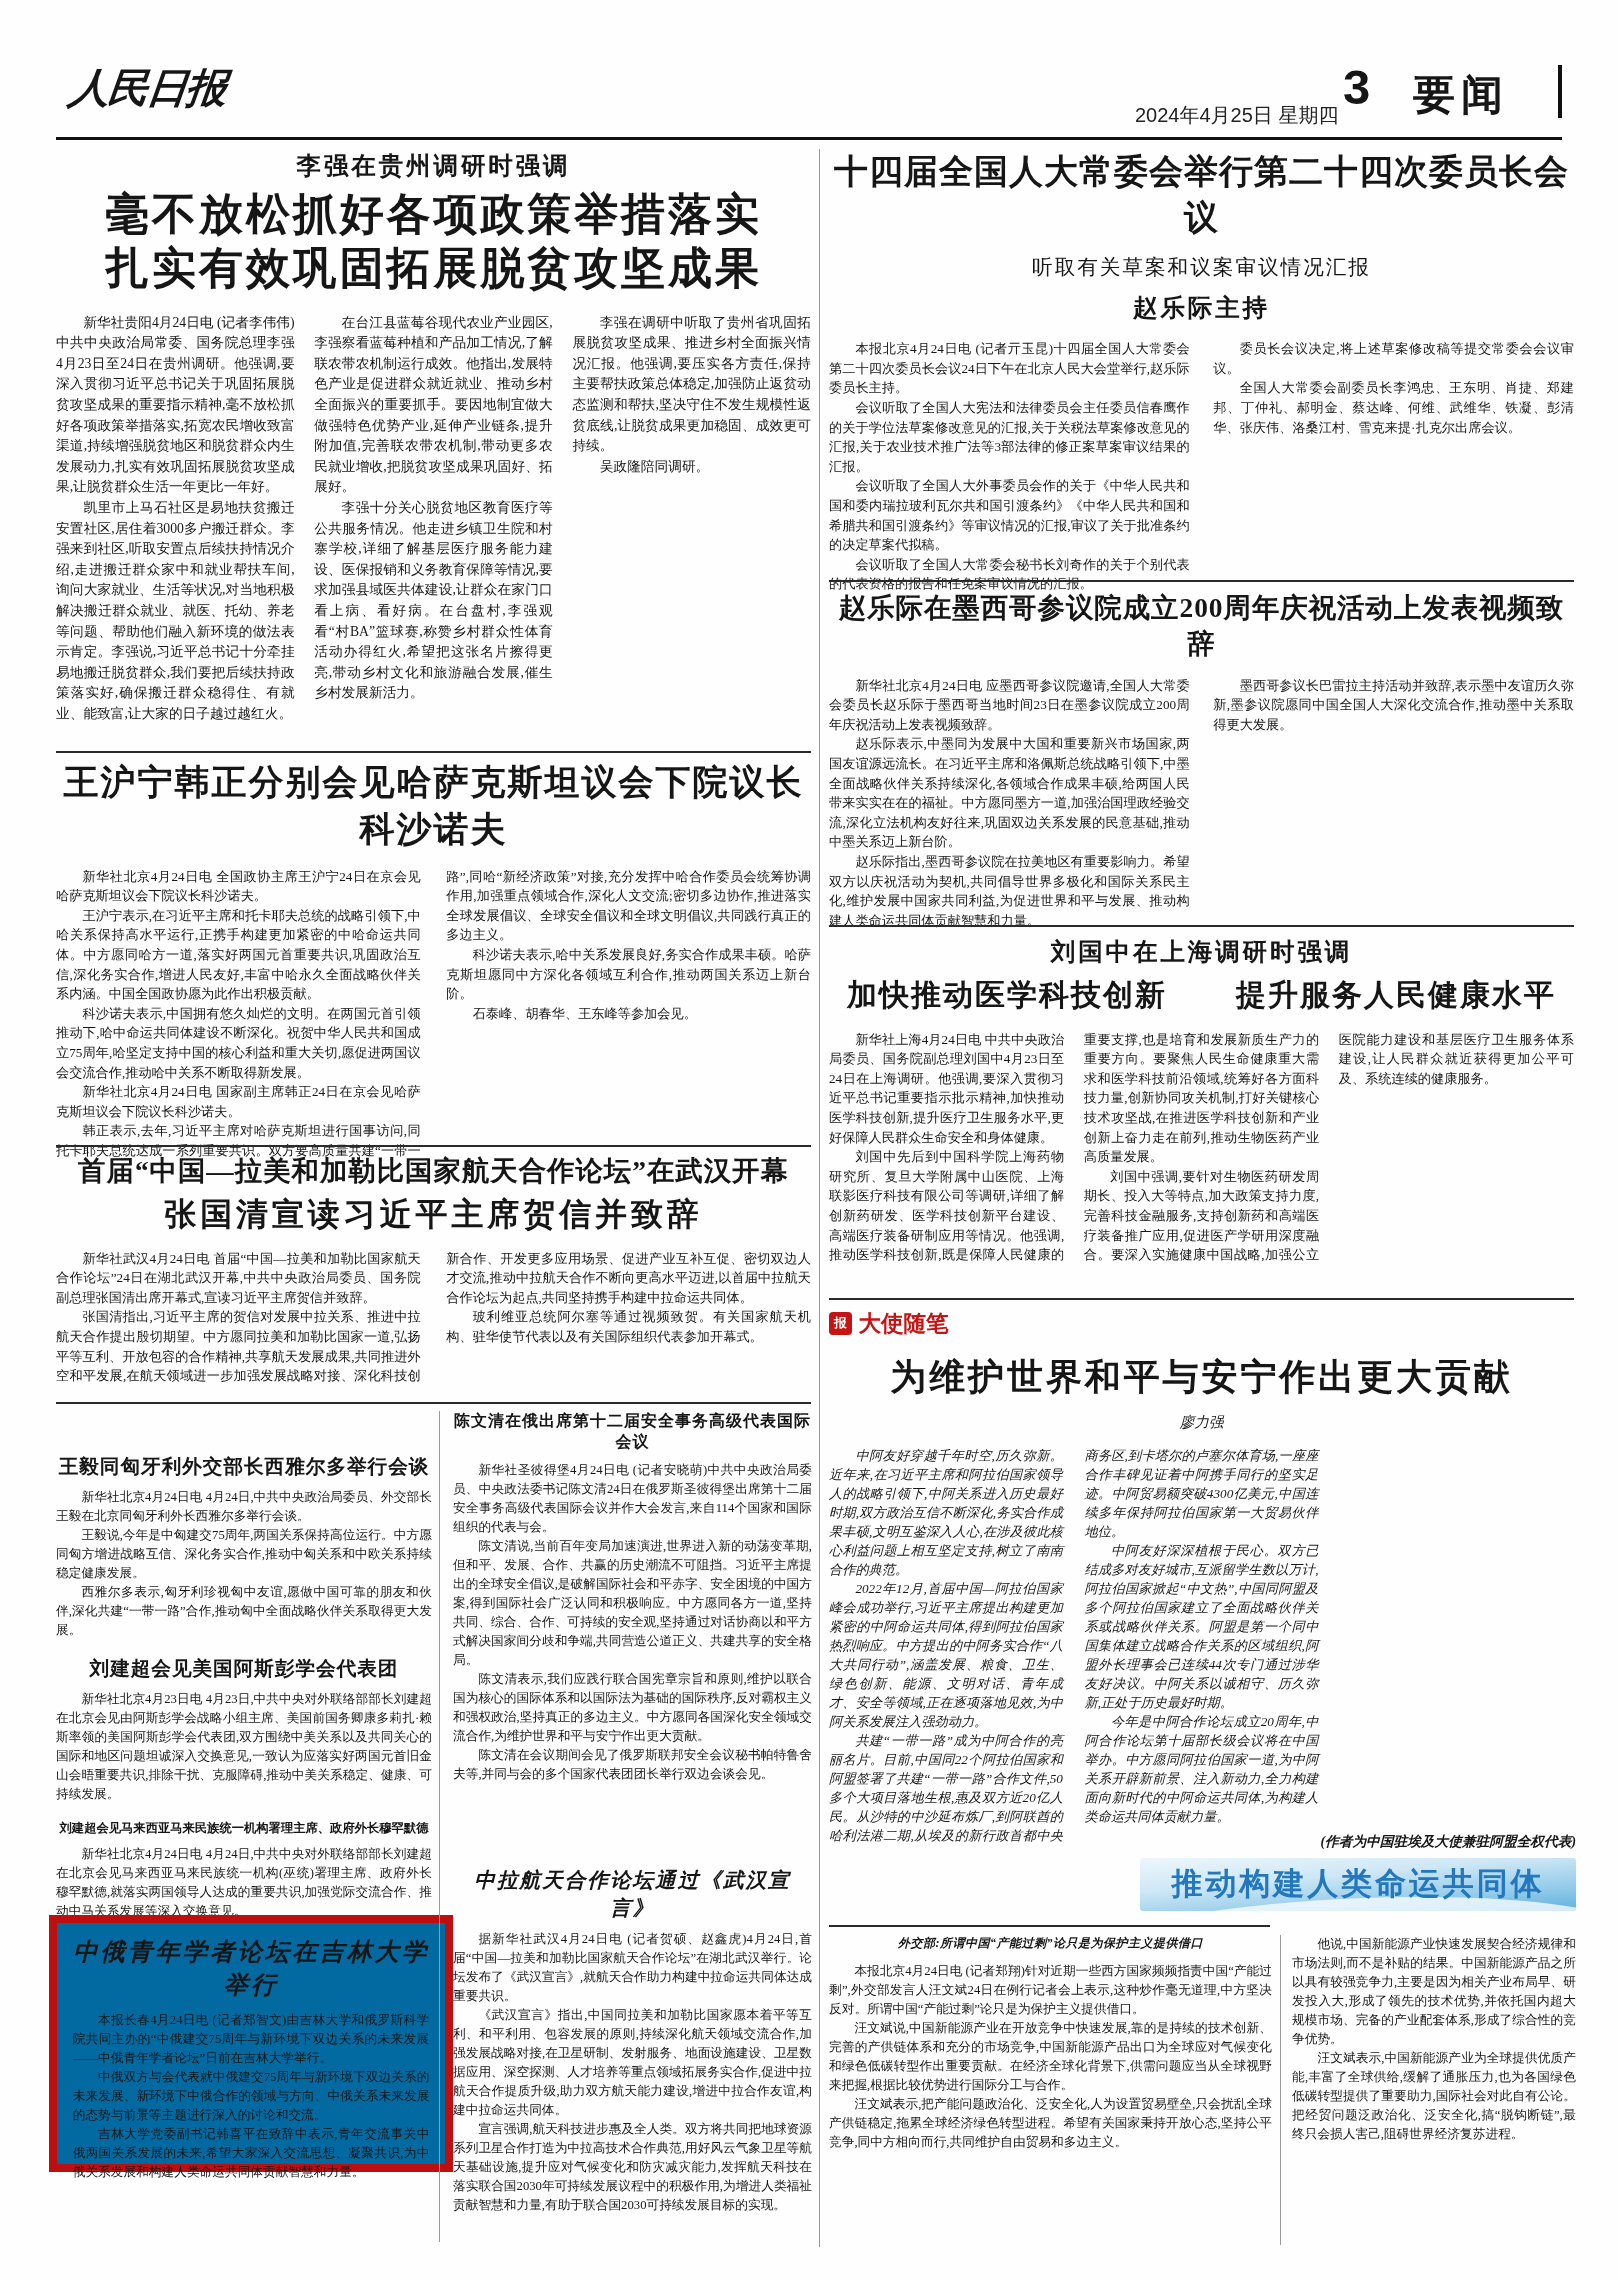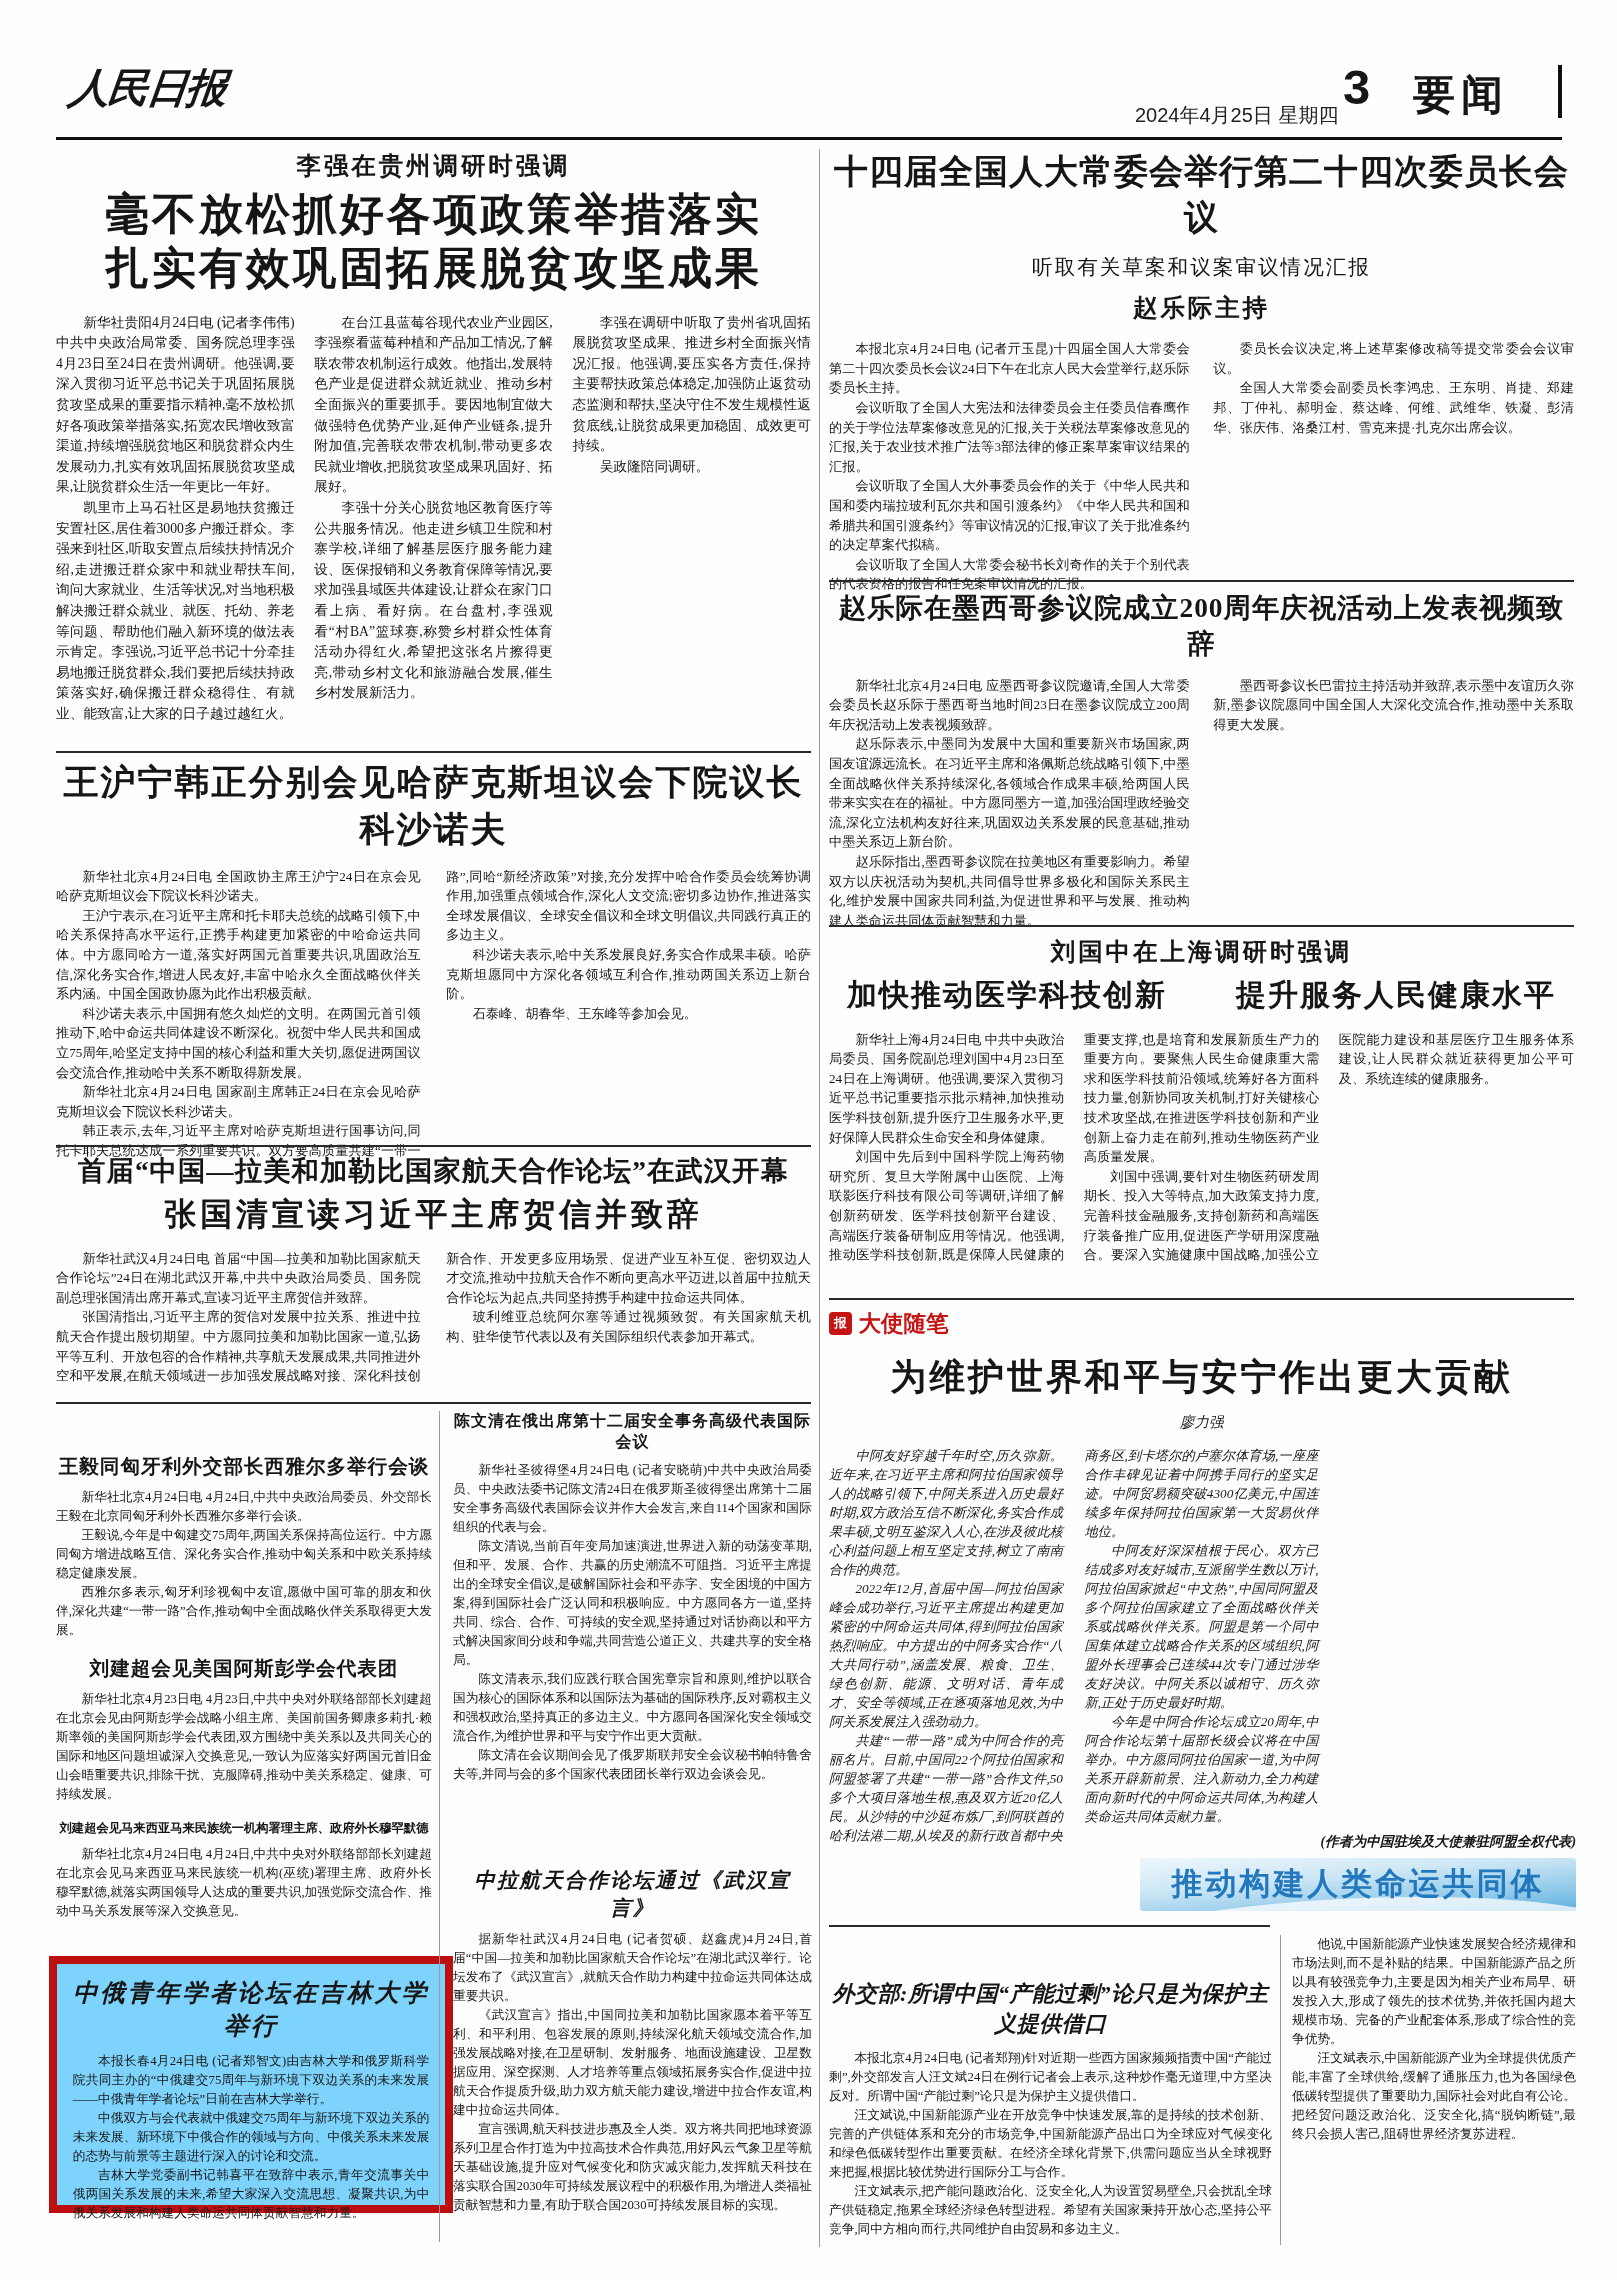--- a/index.html
+++ b/index.html
@@ -41,21 +41,21 @@
   .band-mid{left:453px;top:1411px;width:359px;}
   .sm-headline{font-size:19.6px;font-weight:bold;text-align:center;letter-spacing:1px;}
   .xs-headline{font-size:12.3px;font-weight:bold;text-align:center;}
   .kai-headline{font-size:20.6px;font-weight:600;font-style:italic;text-align:center;letter-spacing:2px;}
   .sm-body{margin-top:7.8px;font-size:12.7px;line-height:19px;text-align:justify;}
   .art{margin-top:0;}
   .mt16{margin-top:15.7px;}
   .mt22{margin-top:21.6px;}
   .cwq-body{height:384px;}
   
-  .redbox{left:49px;top:1956px;width:404px;height:257px;border:8.8px solid #bd0f10;padding:9.8px 15.7px;background:#7dd3fc;}
+  .redbox{left:49px;top:1915px;width:404px;height:257px;border:8.8px solid #bd0f10;padding:9.8px 15.7px;background:#0369a1;}
   .redbox-headline{font-size:24.5px;font-weight:600;font-style:italic;text-align:center;letter-spacing:2.9px;margin-top:2px;}
   .redbox-body{margin-top:9.8px;font-size:12.7px;line-height:19px;text-align:justify;}
   
   .npc{left:829px;top:149px;width:745px;}
   .npc-headline{font-size:34px;font-weight:900;font-family:"Liberation Sans",sans-serif;letter-spacing:1px;}
   .npc-sub{font-size:20.6px;margin-top:11.8px;letter-spacing:2px;}
   .npc-presider{font-size:24.5px;font-weight:bold;margin-top:9.8px;letter-spacing:2.9px;}
   .npc-body{margin-top:15.7px;height:280px;column-count:2;column-gap:23.5px;font-size:13.2px;line-height:19.6px;}
   .zlj{left:829px;top:590px;width:745px;}
   .zlj-headline{font-size:27.4px;font-weight:900;letter-spacing:1px;}
@@ -80,21 +80,21 @@
     font-size:13.7px;font-weight:bold;font-style:italic;}
   .banner{left:1140px;top:1858px;width:436px;height:53px;overflow:hidden;border-radius:2.9px;
     background:linear-gradient(175deg,#eef7fc 0%,#cde7f5 38%,#94cbea 72%,#5fb1df 100%);}
   .banner-wave{position:absolute;left:-29px;bottom:-25.5px;width:510px;height:39px;
     background:#ffffff;opacity:.75;border-radius:50% 50% 0 0/100% 100% 0 0;transform:rotate(-2deg);}
   .banner-text{position:relative;z-index:2;text-align:center;line-height:51px;
     font-size:31px;font-weight:900;font-family:"Liberation Sans",sans-serif;
     color:#2377bd;letter-spacing:2.9px;}
   
   .mofa{left:829px;top:1935px;width:443px;}
-  .mofa-headline{font-size:22px;font-weight:bold;font-style:italic;text-align:center;letter-spacing:0.5px;margin-top:44px;}
+  .mofa-headline{font-size:12px;font-weight:bold;font-style:italic;text-align:center;letter-spacing:0.5px;}
   .mofa-body{margin-top:9.8px;font-size:12.7px;line-height:19px;text-align:justify;height:276px;overflow:hidden;}
   .mofa3{left:1292px;top:1935px;width:284px;font-size:12.7px;line-height:19px;text-align:justify;height:310px;overflow:hidden;}
 </style>
 </head>
 <body>
 
 <div class="page" data-name="newspaper-page">
 
   <div class="abs masthead-logo" data-name="peoples-daily-masthead-logo">人民日报</div>
   <div class="abs hdr-date" data-name="edition-date">2024年4月25日 星期四</div>

